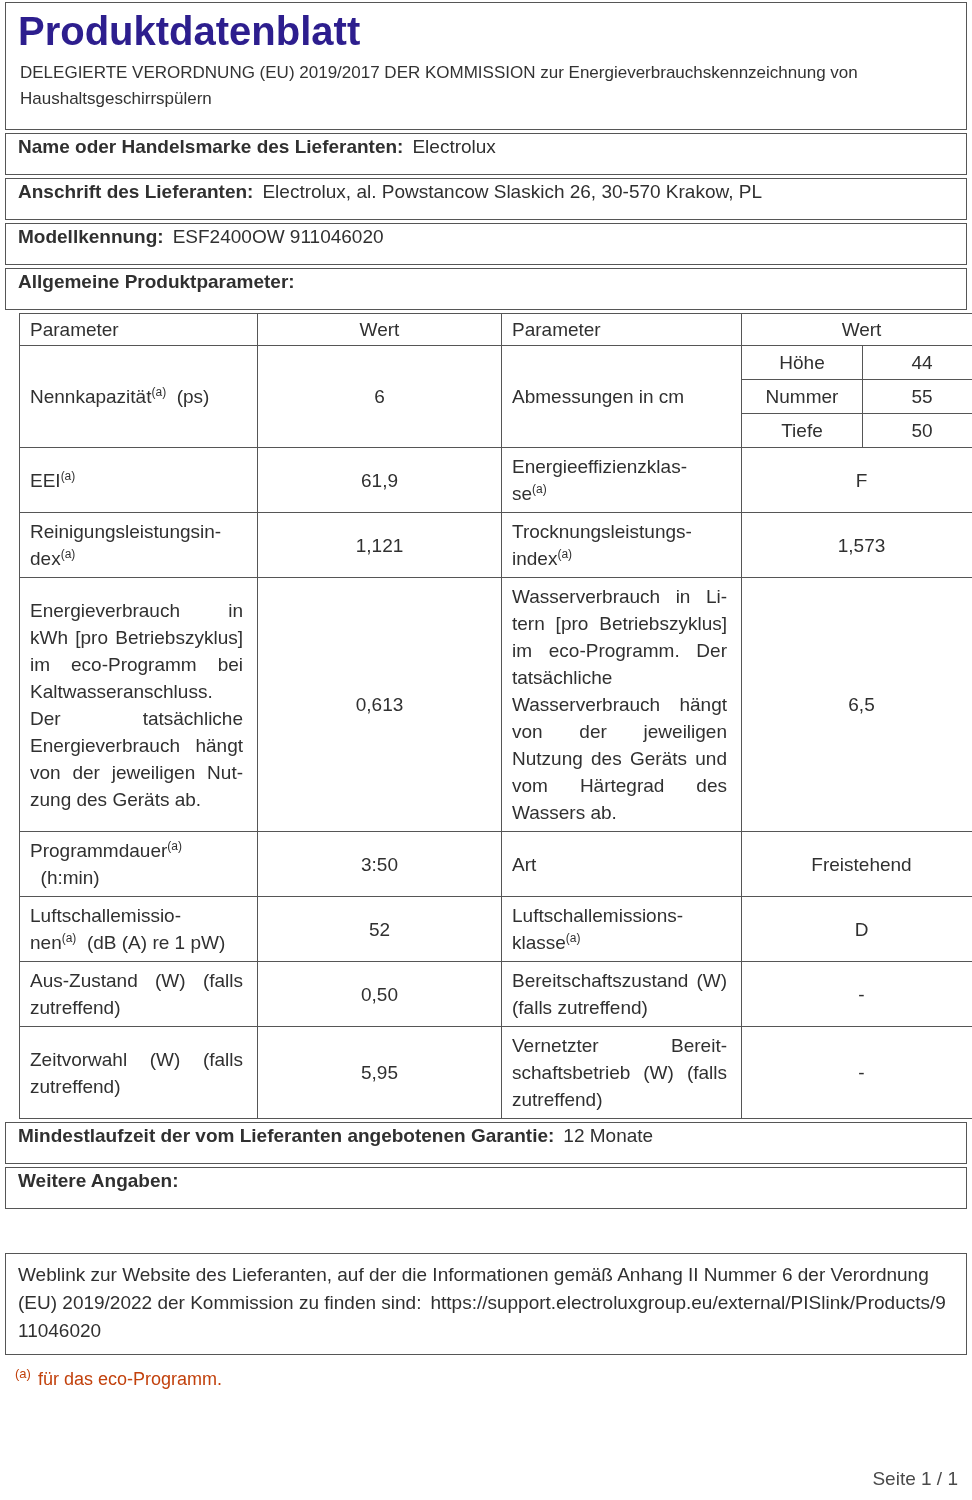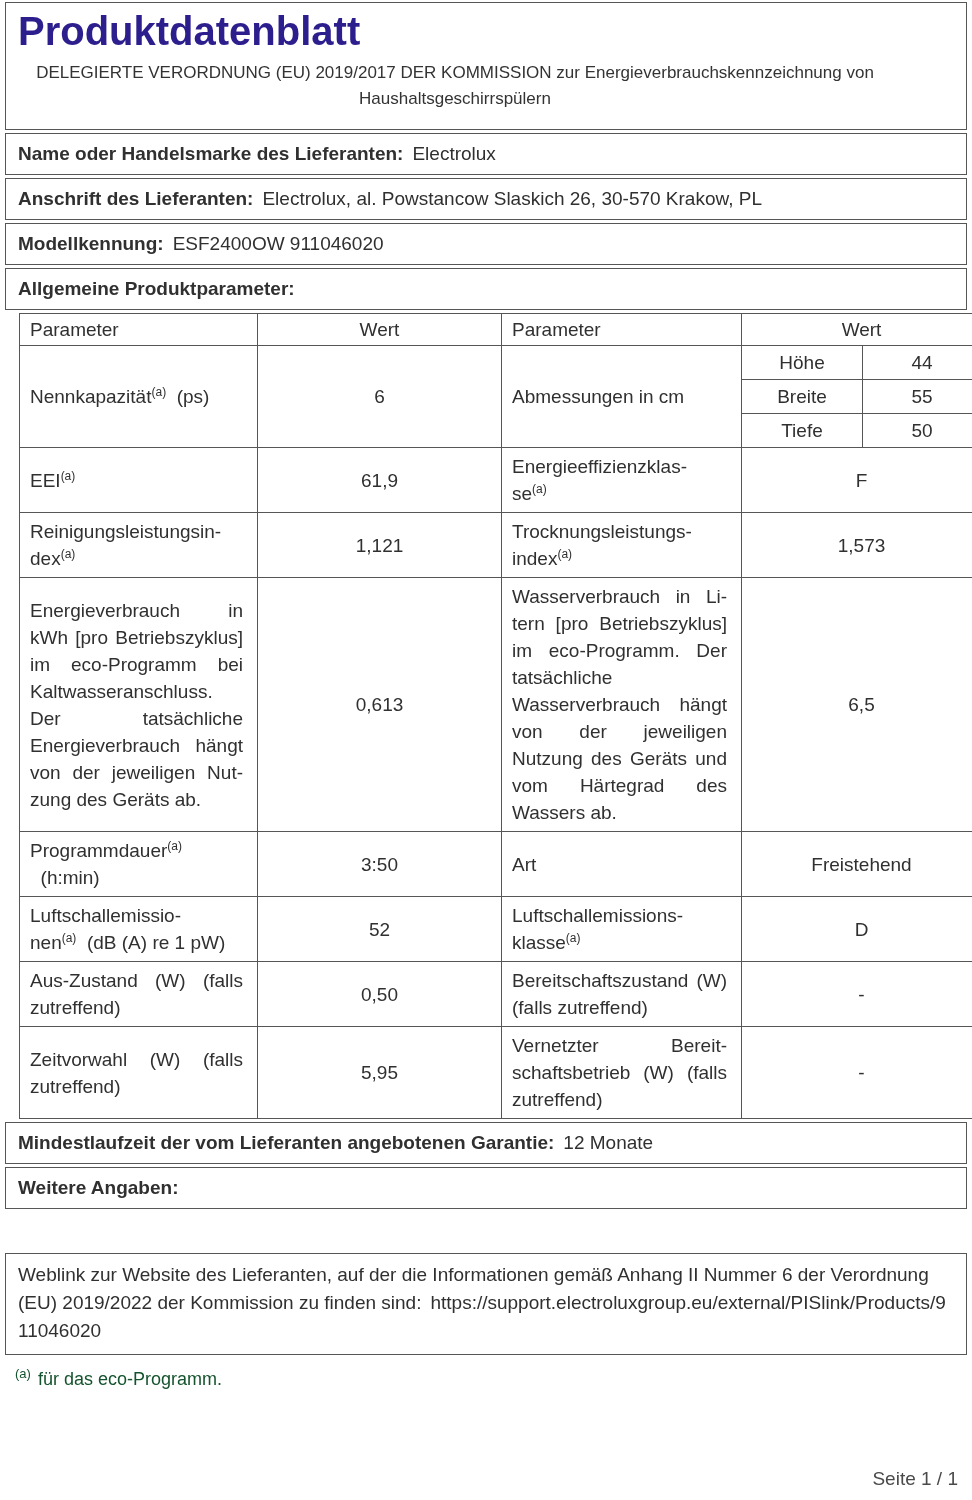--- a/index.html
+++ b/index.html
@@ -6,43 +6,43 @@
   body {
     width:972px; height:1500px;
     font-family:"Liberation Sans", sans-serif;
     color:#303030;
     -webkit-font-smoothing:antialiased;
   }
   .page { position:relative; width:972px; height:1500px; box-sizing:border-box; padding:2px 5px 0 5px; overflow:hidden; }
   .box { box-sizing:border-box; width:962px; border:1px solid #565656; background:#fff; margin-bottom:3px; }
   .header-box { height:128px; padding:4px 12px 0 12px; }
   .title { margin:0; font-size:40px; font-weight:bold; color:#2d1e8e; line-height:1.2; }
-  .regulation { margin:5px 0 0 2px; font-size:17px; line-height:1.52; max-width:870px; color:#333333;text-align:center; }
-  .info-box { height:42px; display:flex; align-items:center; padding:0 12px; font-size:19px; }
+  .regulation { margin:5px 0 0 2px; font-size:17px; line-height:1.52; max-width:870px; color:#333333; }
+  .info-box { height:42px; display:flex; align-items:flex-end; padding:16px 12px; font-size:19px; }
   .info-box .b { font-weight:bold; white-space:nowrap; }
   .info-box .v { margin-left:9px; white-space:nowrap; }
 
   .dtable { border-collapse:collapse; table-layout:fixed; width:962px; margin:0 0 3px 14px; font-size:19px; line-height:27px;border-radius:27px; }
   .dtable th, .dtable td { border:1px solid #565656; box-sizing:border-box; }
   th.hp { text-align:left; font-weight:normal; padding:2px 10px; }
   th.hw { text-align:center; font-weight:normal; padding:2px 0; }
   tr.rhead { height:32px; }
   tr.rsub  { height:34px; }
   tr.r2    { height:64px; }
   tr.rprog { height:62px; }
   tr.rzeit { height:84px; }
   td.lab { text-align:justify; vertical-align:middle; padding:5px 14px 5px 10px; }
   td.val { text-align:center; vertical-align:middle; padding:5px 4px; }
   td.dim { text-align:center; vertical-align:middle; padding:0 4px; }
   .cl, .cs { white-space:pre-wrap; }
   sup.fm { font-size:12px; line-height:0; }
 
   .weblink-box { padding:7px 12px 9px 12px; font-size:19px; line-height:28px;margin-top:44px; }
   .url { word-break:break-all; margin-left:9px; }
-  .footnote { margin:14px 0 15px 10px; font-size:18px; color:#14532d; }
+  .footnote { margin:14px 0 15px 10px; font-size:18px; color:#c2410c; }
   .footnote sup { font-size:13px; line-height:0; margin-right:7px; }
   .pagenum { position:absolute; right:14px; top:1468px; font-size:19px; color:#4a4a4a; }
 </style>
 </head>
 <body>
 
 <div class="page">
 
   <div class="box header-box">
     <h1 class="title">Produktdatenblatt</h1>
@@ -88,21 +88,21 @@
     <tr class="rsub">
       <td class="lab" rowspan="3">
         <span class="cl">Nennkapazität</span><sup class="fm">(a)</sup><span class="cs">  (ps)</span>
       </td>
       <td class="val" rowspan="3">6</td>
       <td class="lab" rowspan="3">Abmessungen in cm</td>
       <td class="dim">Höhe</td>
       <td class="dim">44</td>
     </tr>
     <tr class="rsub">
-      <td class="dim">Breite</td>
+      <td class="dim">Nummer</td>
       <td class="dim">55</td>
     </tr>
     <tr class="rsub">
       <td class="dim">Tiefe</td>
       <td class="dim">50</td>
     </tr>
 
     <tr class="r2">
       <td class="lab">
         <span class="cl">EEI</span><sup class="fm">(a)</sup>

